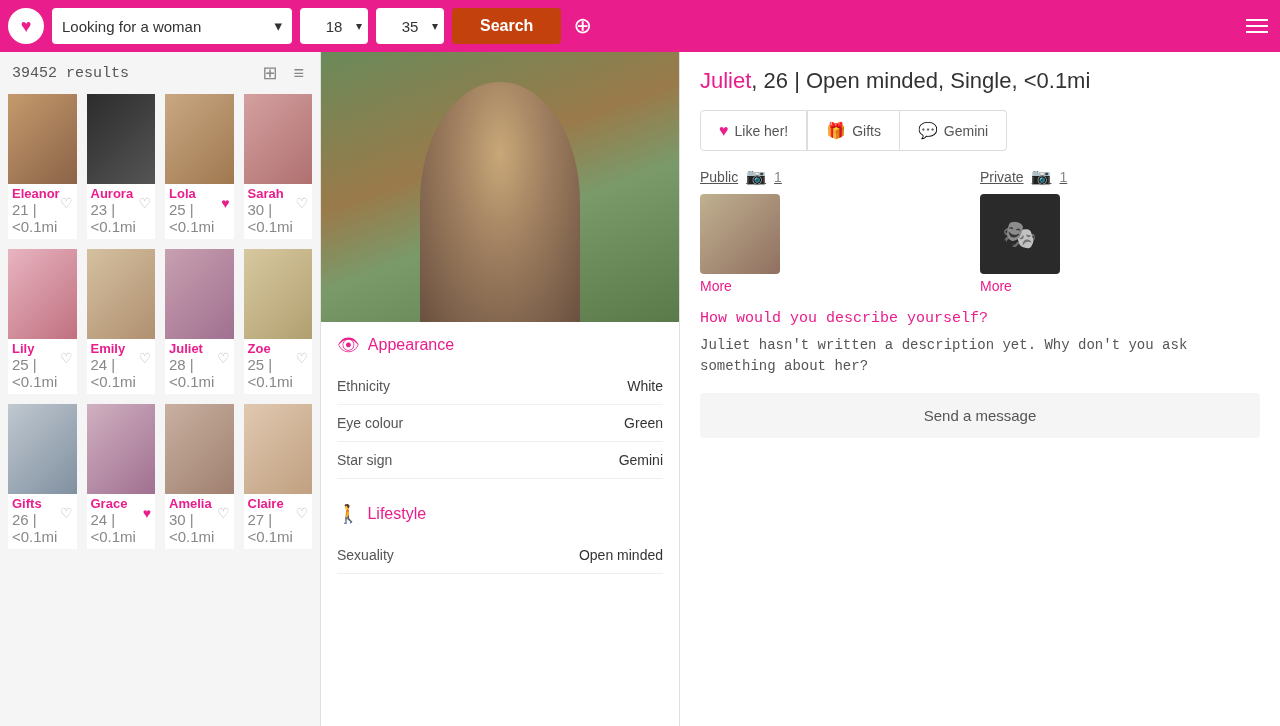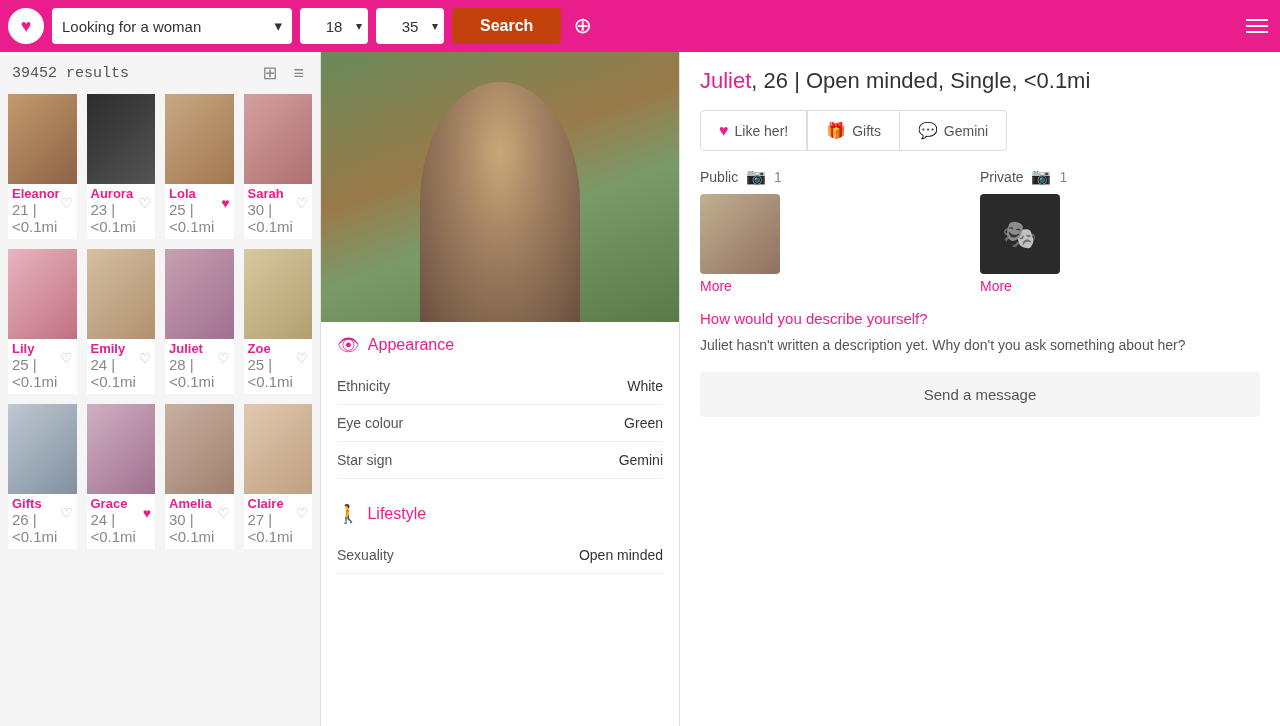--- a/index.html
+++ b/index.html
@@ -265,32 +265,33 @@
       margin-bottom: 8px;
     }
     .photos-col { flex: 1; }
     .photos-label {
       font-size: 14px;
       color: #555;
       display: flex;
       align-items: center;
       gap: 8px;
       margin-bottom: 8px;
+      text-decoration: underline;
     }
     .photos-label .cam-icon { color: #888; font-size: 16px; }
     .photos-label .photo-count { color: #888; }
     .more-link {
       color: #e91e8c;
       font-size: 14px;
       cursor: pointer;
       display: block;
       margin-top: 4px;
     }
 
-    .description-section { margin-bottom: 16px; }
+    .description-section { margin-bottom: 16px; font-family: Liberation Mono, monospace; }
     .description-title {
       font-size: 15px;
       color: #e91e8c;
       margin-bottom: 8px;
     }
     .description-text {
       font-size: 14px;
       color: #555;
       line-height: 1.5;
     }

